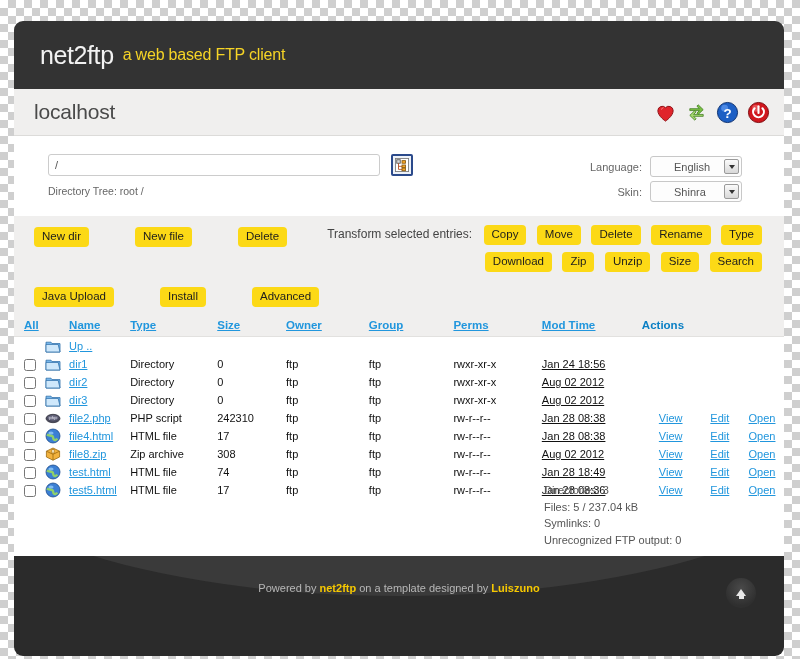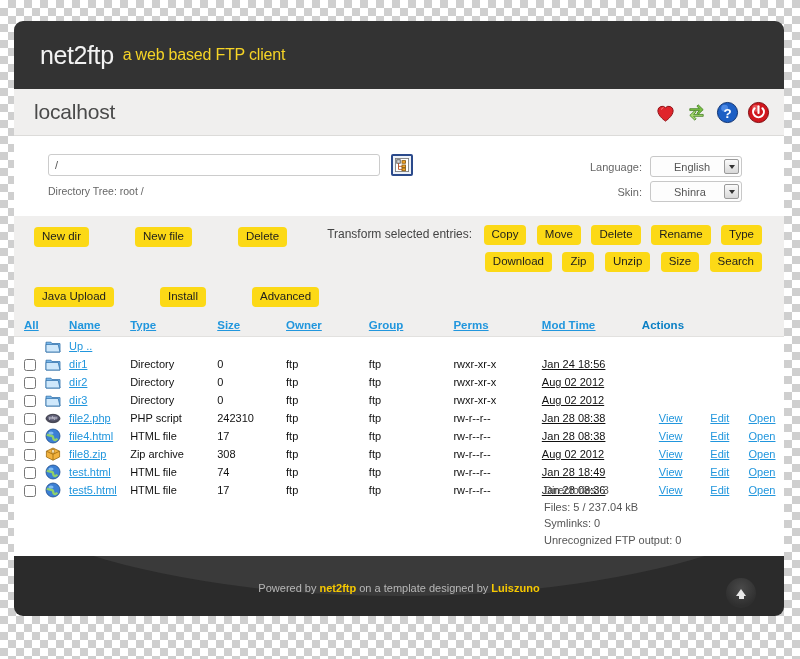--- a/index.html
+++ b/index.html
@@ -244,21 +244,21 @@
     font-size: 11px;
     color: #555;
     line-height: 16.5px;
     position: absolute;
     left: 530px;
     bottom: 8px;
   }
 
   
   .footer {
-    height: 60px;
+    height: 100px;
     background: #2b2b2b;
     border-radius: 0 0 9px 9px;
     position: relative;
     overflow: hidden;
   }
   .footer::before {
     content: "";
     position: absolute;
     left: -10%; top: -120px;
     width: 120%; height: 160px;

